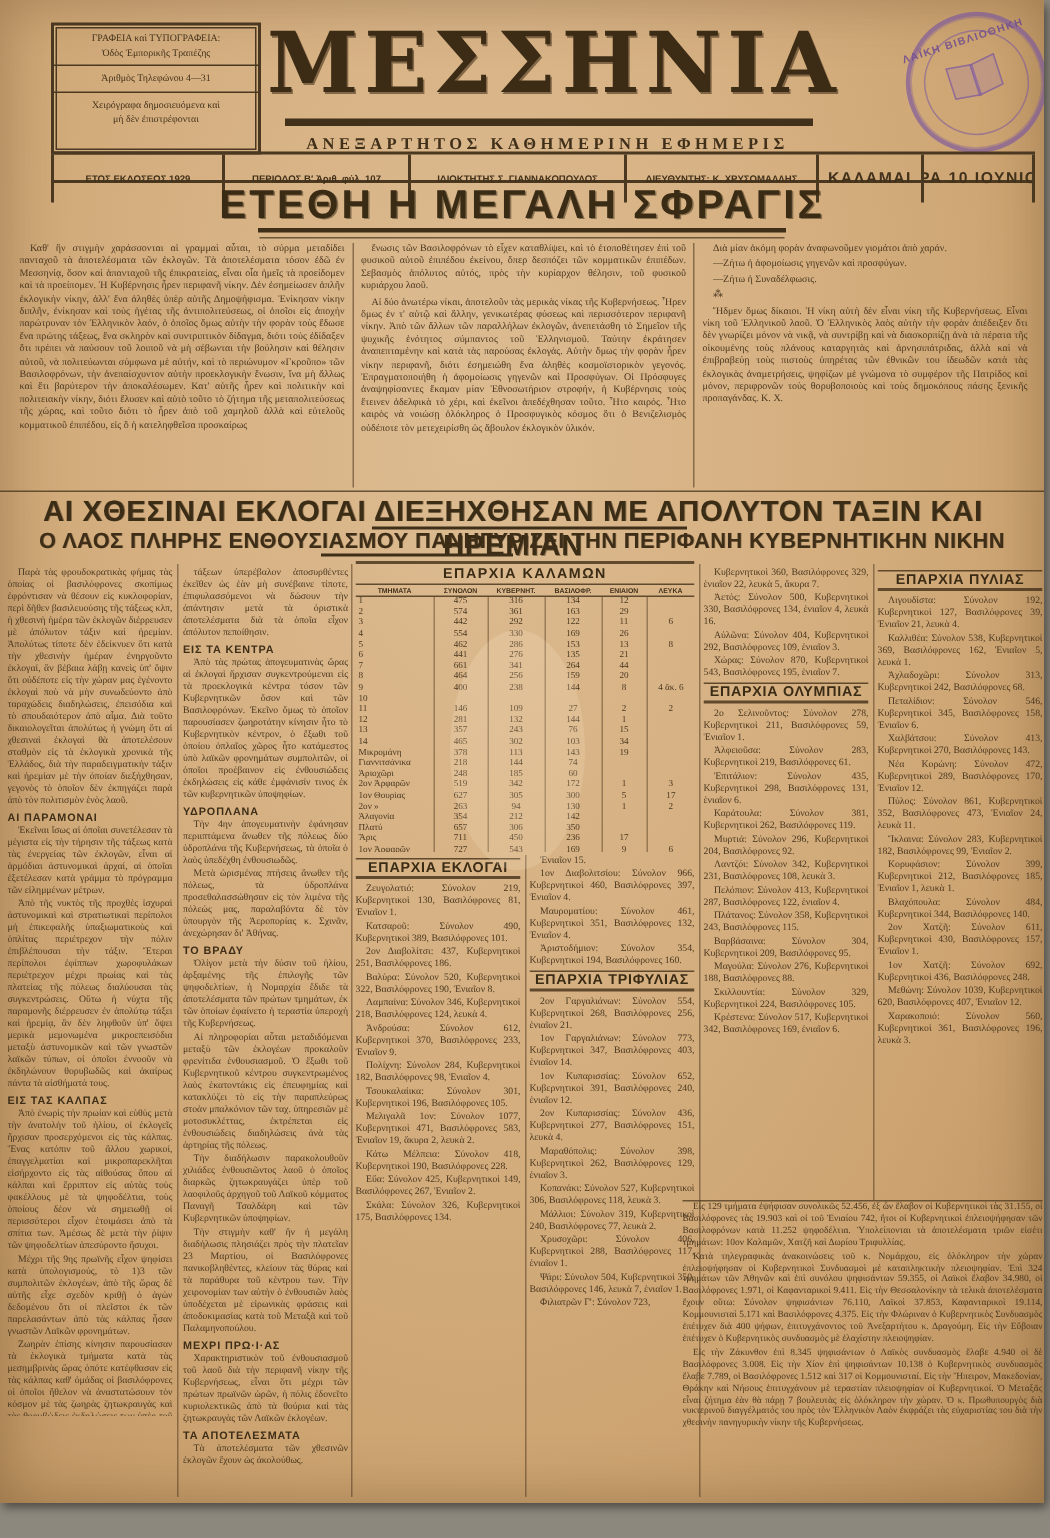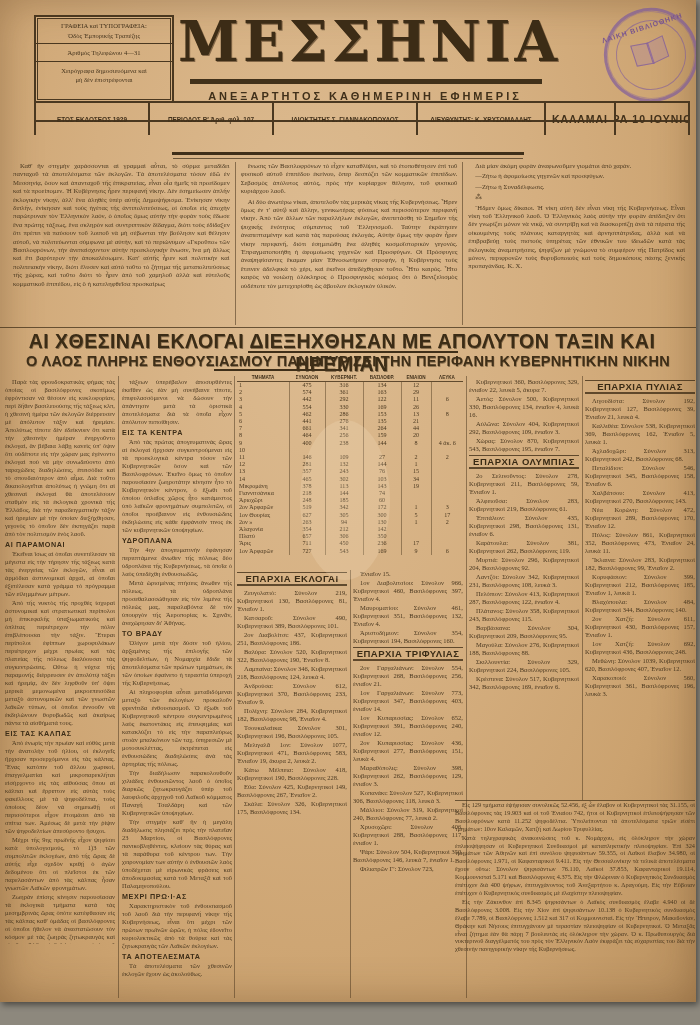--- a/index.html
+++ b/index.html
@@ -24,21 +24,21 @@
   .ob-cell:last-child{border-bottom:none;}
   .m-title{
     position:absolute;left:178px;top:10px;width:374px;text-align:center;
     font-family:"DejaVu Serif","Liberation Serif",serif;font-weight:bold;
     font-size:55px;line-height:64px;letter-spacing:4px;color:#3c2c16;
     text-shadow:1px 1px 0 rgba(60,40,20,.55);transform:scaleY(1.02);
   }
   .m-title-bar{position:absolute;left:190px;top:79px;width:352px;height:5px;background:#41311a;box-shadow:0 7px 0 -3px #41311a;}
   .m-subtitle{
     position:absolute;left:178px;top:90px;width:374px;text-align:center;
-    font-family:Liberation Sans, sans-serif;font-weight:bold;
+    font-family:Liberation Serif, serif;font-weight:bold;
     font-size:11px;letter-spacing:3px;color:#40301a;
   }
   .stamp{
     position:absolute;left:604px;top:8px;width:88px;height:88px;border-radius:50%;
     border:3px solid rgba(124,89,158,.75);
     box-shadow:inset 0 0 0 1px rgba(124,89,158,.4);
     transform:rotate(-18deg);opacity:.9;
   }
   .stamp::before{content:"";position:absolute;inset:9px;border-radius:50%;border:1.5px solid rgba(124,89,158,.65);}
   .stamp-book{position:absolute;left:27px;top:30px;width:34px;height:22px;}
@@ -159,20 +159,21 @@
 
   <div class="info-row">
     <div class="info-cell" style="width:108px;">ΕΤΟΣ ΕΚΔΟΣΕΩΣ 1929</div>
     <div class="info-cell" style="width:118px;">ΠΕΡΙΟΔΟΣ Β′ Ἀριθ. φύλ. 107</div>
     <div class="info-cell" style="width:138px;">ΙΔΙΟΚΤΗΤΗΣ Σ. ΓΙΑΝΝΑΚΟΠΟΥΛΟΣ</div>
     <div class="info-cell" style="width:122px;">ΔΙΕΥΘΥΝΤΗΣ: Κ. ΧΡΥΣΟΜΑΛΛΗΣ</div>
     <div class="info-cell big" style="width:64px;">ΚΑΛΑΜΑΙ</div>
     <div class="info-cell big" style="flex:1 1 auto;border-right:2px solid #4a3820;">ΔΕΥΤΕΡΑ 10 ΙΟΥΝΙΟΥ 1935</div>
   </div>
 
+  <div class="headline1">ΕΤΕΘΗ Η ΜΕΓΑΛΗ ΣΦΡΑΓΙΣ</div>
   <div class="headline1-bar"></div>
 
   <div class="lead-cols">
     <div class="lead-col">
         <p>Καθ' ἣν στιγμὴν χαράσσονται αἱ γραμμαὶ αὗται, τὸ σύρμα μεταδίδει πανταχοῦ τὰ ἀποτελέσματα τῶν ἐκλογῶν. Τὰ ἀποτελέσματα τόσον ἐδῶ ἐν Μεσσηνίᾳ, ὅσον καὶ ἁπανταχοῦ τῆς ἐπικρατείας, εἶναι οἷα ἡμεῖς τὰ προείδομεν καὶ τὰ προείπομεν. Ἡ Κυβέρνησις ἦρεν περιφανῆ νίκην. Δὲν ἐσημείωσεν ἁπλῆν ἐκλογικὴν νίκην, ἀλλ' ἕνα ἀληθὲς ὑπὲρ αὐτῆς Δημοψήφισμα. Ἐνίκησαν νίκην διπλῆν, ἐνίκησαν καὶ τοὺς ἡγέτας τῆς ἀντιπολιτεύσεως, οἱ ὁποῖοι εἰς ἀποχὴν παρώτρυναν τὸν Ἑλληνικὸν λαόν, ὁ ὁποῖος ὅμως αὐτὴν τὴν φορὰν τοὺς ἔδωσε ἕνα πρώτης τάξεως, ἕνα σκληρὸν καὶ συντριπτικὸν δίδαγμα, διότι τοὺς ἐδίδαξεν ὅτι πρέπει νὰ παύσουν τοῦ λοιποῦ νὰ μὴ σέβωνται τὴν βούλησιν καὶ θέλησιν αὐτοῦ, νὰ πολιτεύωνται σύμφωνα μὲ αὐτήν, καὶ τὸ περιώνυμον «Γκροῦπο» τῶν Βασιλοφρόνων, τὴν ἀνεπαίσχυντον αὐτὴν προεκλογικὴν ἕνωσιν, ἵνα μὴ ἄλλως καὶ ἔτι βαρύτερον τὴν ἀποκαλέσωμεν. Κατ' αὐτῆς ἦρεν καὶ πολιτικὴν καὶ πολιτειακὴν νίκην, διότι ἔλυσεν καὶ αὐτὸ τοῦτο τὸ ζήτημα τῆς μεταπολιτεύσεως τῆς χώρας, καὶ τοῦτο διότι τὸ ἦρεν ἀπὸ τοῦ χαμηλοῦ ἀλλὰ καὶ εὐτελοῦς κομματικοῦ ἐπιπέδου, εἰς ὃ ἡ κατεληφθεῖσα προσκαίρως</p>
       </div>
     <div class="lead-col">
         <p>ἕνωσις τῶν Βασιλοφρόνων τὸ εἶχεν καταθλίψει, καὶ τὸ ἐτοποθέτησεν ἐπὶ τοῦ φυσικοῦ αὐτοῦ ἐπιπέδου ἐκείνου, ὅπερ δεσπόζει τῶν κομματικῶν ἐπιπέδων. Σεβασμὸς ἀπόλυτος αὐτός, πρὸς τὴν κυρίαρχον θέλησιν, τοῦ φυσικοῦ κυριάρχου λαοῦ.</p>
         <p>Αἱ δύο ἀνωτέρω νίκαι, ἀποτελοῦν τὰς μερικὰς νίκας τῆς Κυβερνήσεως. Ἦρεν ὅμως ἐν τ' αὐτῷ καὶ ἄλλην, γενικωτέρας φύσεως καὶ περισσότερον περιφανῆ νίκην. Ἀπὸ τῶν ἄλλων τῶν παραλλήλων ἐκλογῶν, ἀνεπετάσθη τὸ Σημεῖον τῆς ψυχικῆς ἑνότητος σύμπαντος τοῦ Ἑλληνισμοῦ. Ταύτην ἐκράτησεν ἀναπεπταμένην καὶ κατὰ τὰς παρούσας ἐκλογάς. Αὐτὴν ὅμως τὴν φορὰν ἦρεν νίκην περιφανῆ, διότι ἐσημειώθη ἕνα ἀληθὲς κοσμοϊστορικὸν γεγονός. Ἐπραγματοποιήθη ἡ ἀφομοίωσις γηγενῶν καὶ Προσφύγων. Οἱ Πρόσφυγες ἀναψηφίσαντες ἔκαμαν μίαν Ἐθνοσωτήριον στροφήν, ἡ Κυβέρνησις τοὺς ἔτεινεν ἀδελφικὰ τὸ χέρι, καὶ ἐκεῖνοι ἀπεδέχθησαν τοῦτο. Ἦτο καιρός. Ἦτο καιρὸς νὰ νοιώσῃ ὁλόκληρος ὁ Προσφυγικὸς κόσμος ὅτι ὁ Βενιζελισμὸς οὐδέποτε τὸν μετεχειρίσθη ὡς ἄβουλον ἐκλογικὸν ὑλικόν.</p>
       </div>
@@ -239,20 +240,21 @@
     <div>
         <p>Χαρακτηριστικὸν τοῦ ἐνθουσιασμοῦ τοῦ λαοῦ διὰ τὴν περιφανῆ νίκην τῆς Κυβερνήσεως, εἶναι ὅτι μέχρι τῶν πρώτων πρωϊνῶν ὡρῶν, ἡ πόλις ἐδονεῖτο κυριολεκτικῶς ἀπὸ τὰ θούρια καὶ τὰς ζητωκραυγὰς τῶν Λαϊκῶν ἐκλογέων.</p>
       </div>
     <div class="col-subhead">ΤΑ ΑΠΟΤΕΛΕΣΜΑΤΑ</div>
     <div>
         <p>Τὰ ἀποτελέσματα τῶν χθεσινῶν ἐκλογῶν ἔχουν ὡς ἀκολούθως.</p>
       </div>
   </div>
 
   <div class="kalamon">
+    <div class="t-title">ΕΠΑΡΧΙΑ ΚΑΛΑΜΩΝ</div>
     <table class="res">
       <colgroup>
           <col style="width:52px">
           <col style="width:36px">
           <col style="width:38px">
           <col style="width:38px">
           <col style="width:30px">
           <col style="width:32px">
         </colgroup>
       <thead>

